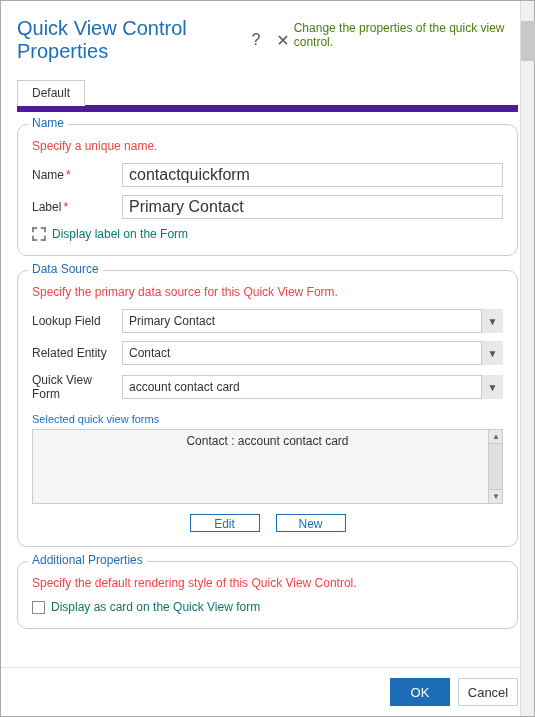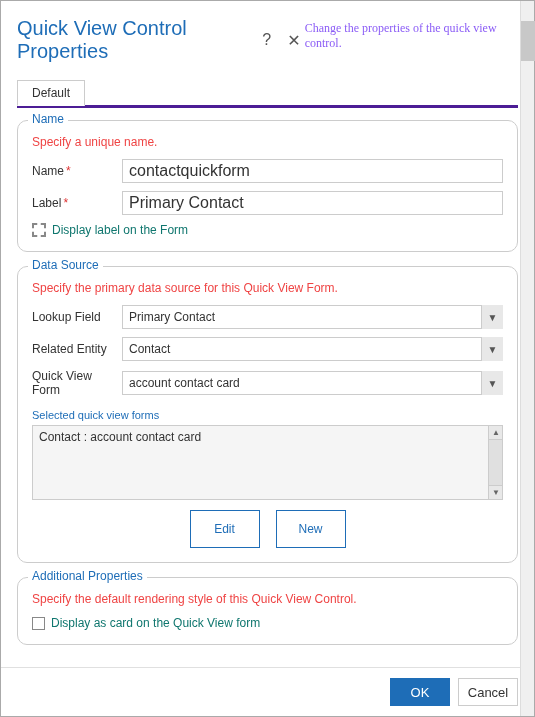--- a/index.html
+++ b/index.html
@@ -50,24 +50,23 @@
     }
 
     .dialog-header-icon {
       color: #555;
       font-size: 16px;
       cursor: pointer;
       padding: 2px 4px;
     }
 
     .dialog-subtitle {
-      color: #8b5cf6;
+      color: #4d7c0f;
       font-size: 12px;
       margin-top: 4px;
-      font-family: Liberation Serif, serif;
     }
 
     .dialog-body {
       flex: 1;
       overflow-y: auto;
       padding: 0 16px 16px 16px;
       display: flex;
       flex-direction: column;
     }
 
@@ -84,21 +83,21 @@
     .scrollbar-thumb {
       width: 14px;
       height: 40px;
       background: #c8c8c8;
       position: absolute;
       top: 20px;
     }
 
     .tab-bar {
       display: flex;
-      border-bottom: 3px solid #4c1d95;
+      border-bottom: 7px solid #4c1d95;
       margin-bottom: 12px;
       margin-top: 8px;
       text-align: center;
     }
 
     .tab {
       padding: 5px 14px;
       font-size: 12px;
       border: 1px solid #ccc;
       border-bottom: none;
@@ -232,20 +231,21 @@
       margin-bottom: 4px;
       margin-top: 12px;
     }
 
     .list-box {
       border: 1px solid #ccc;
       background: #f5f5f5;
       height: 75px;
       position: relative;
       overflow: hidden;
+      text-align: center;
     }
 
     .list-box-item {
       padding: 4px 6px;
       font-size: 12px;
       color: #333;
     }
 
     .list-box-scrollbar {
       position: absolute;
@@ -287,21 +287,21 @@
 
     .button-row {
       display: flex;
       justify-content: center;
       gap: 16px;
       margin-top: 10px;
     }
 
     .btn {
       min-width: 70px;
-      height: 38px;
+      height: 18px;
       font-size: 12px;
       font-family: inherit;
       cursor: pointer;
       border: 1px solid #ccc;
       background: #f5f5f5;
       color: #333;
       padding: 2px 16px;
     }
 
     .btn-outline {

